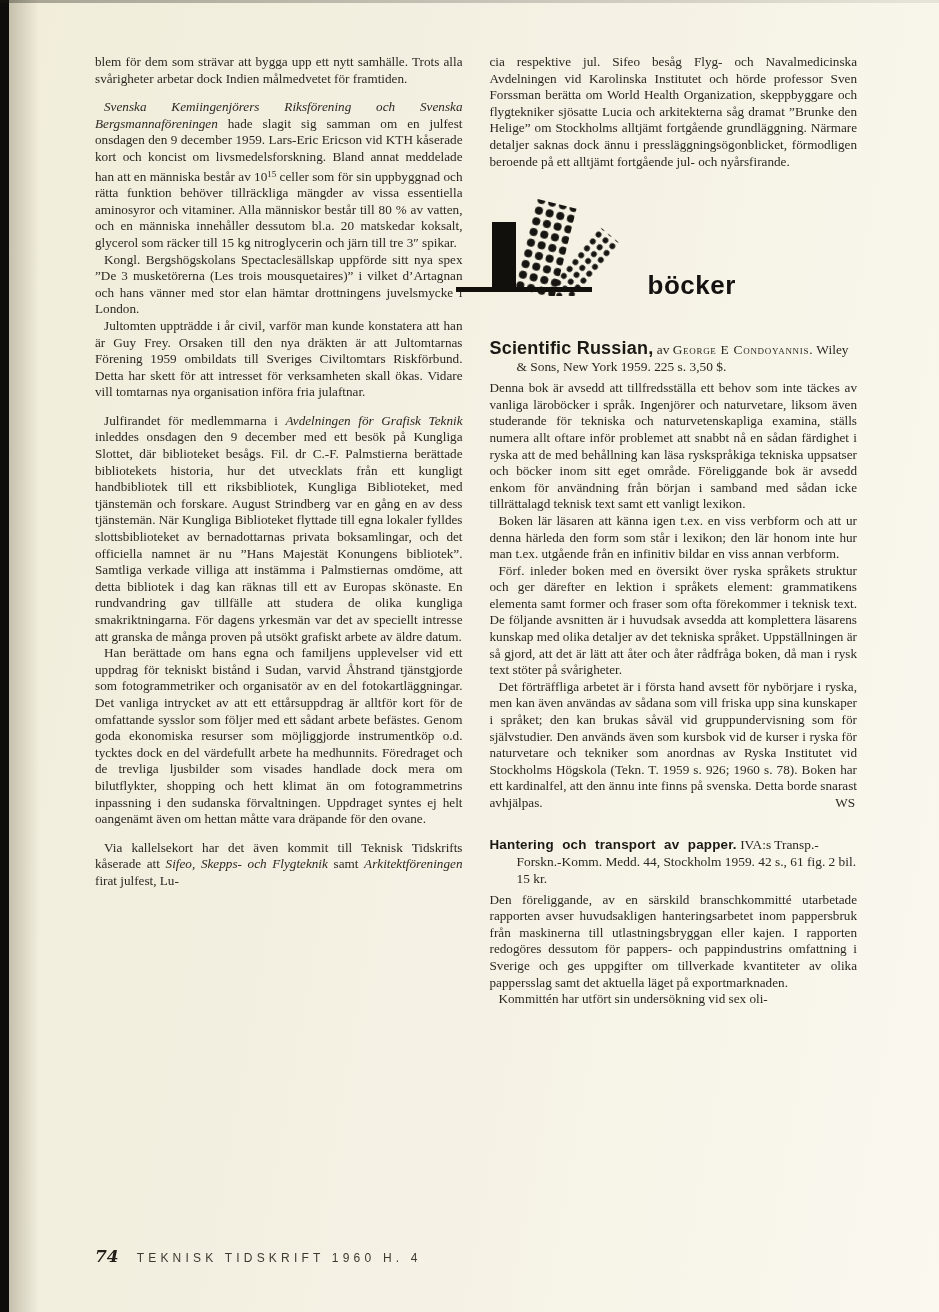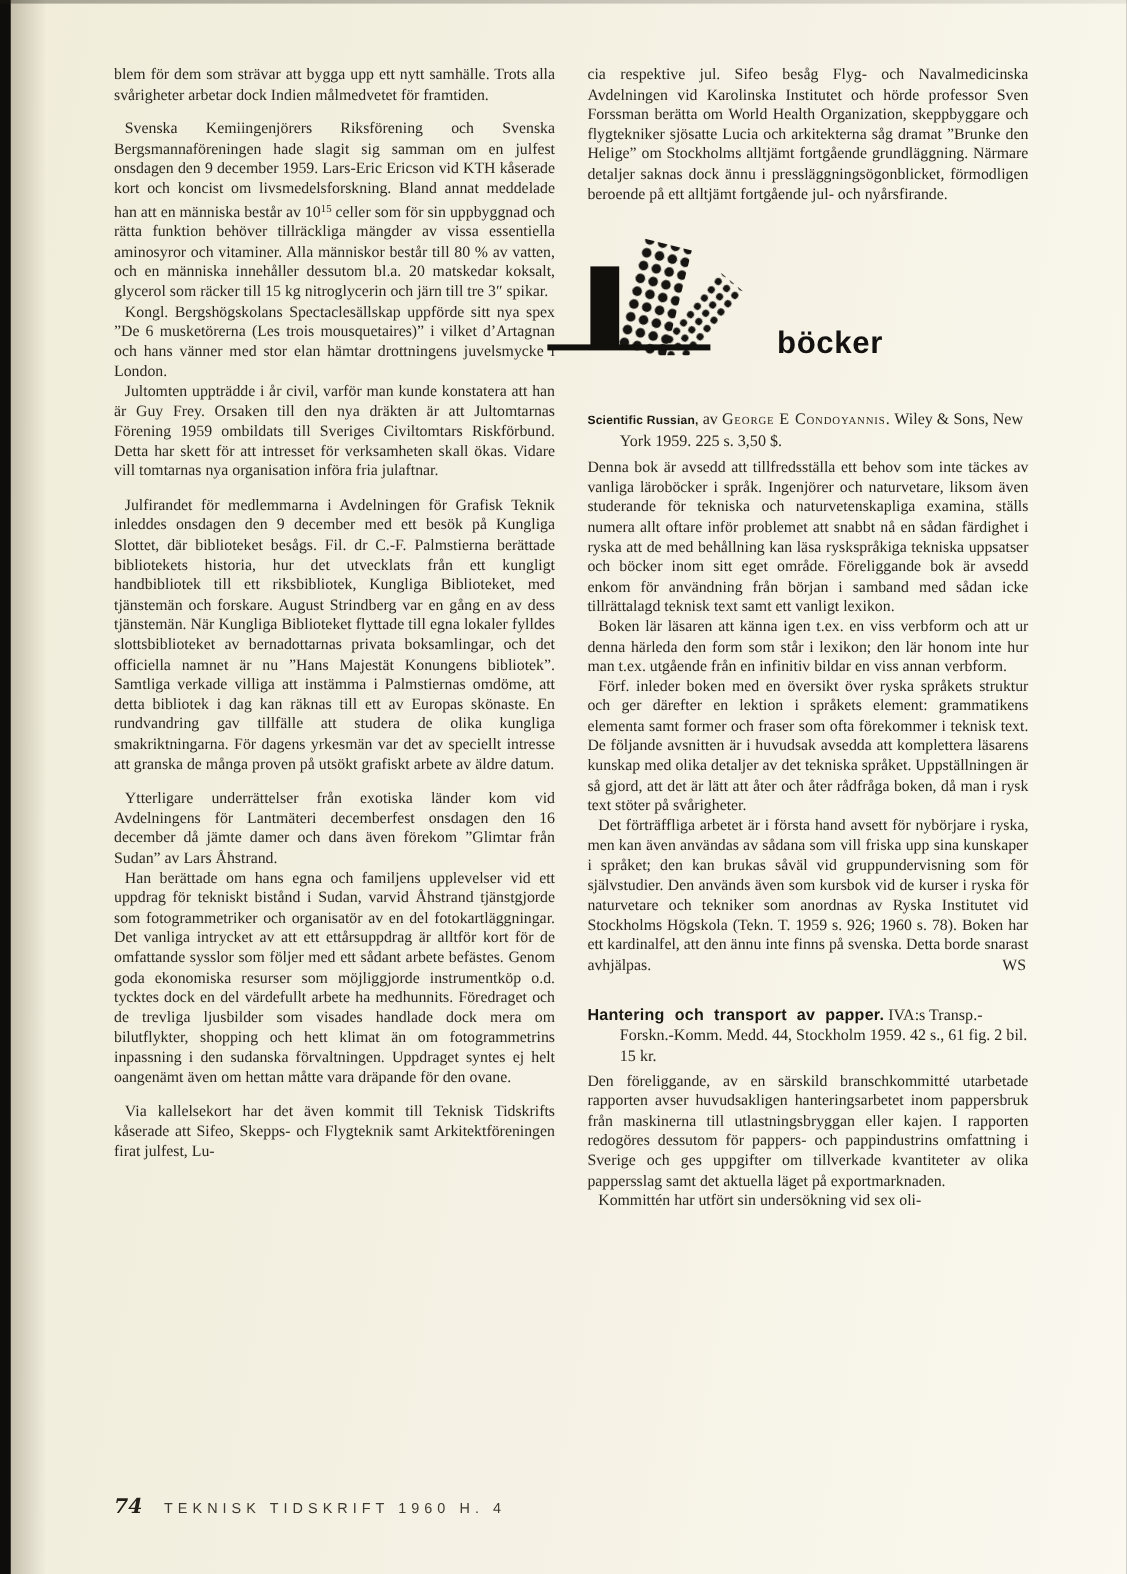--- a/index.html
+++ b/index.html
@@ -26,24 +26,24 @@
     margin: 0;
     font-size: 13.2px;
     line-height: 16.6px;
     text-align: justify;
     color: #2b2822;
   }
   p.ind { text-indent: 9px; }
   p.gap { margin-top: 12px; }
   .rel  { position: relative; }
 
-  .run-i   { }
+  .run-i   { font-style: italic; }
   .run-sup { font-size: 9px; vertical-align: 4px; }
   .run-sc  { font-variant: small-caps; letter-spacing: .7px; }
-  .run-bt  { font-family: "Liberation Sans", sans-serif; font-weight: 700; font-size: 10px; letter-spacing: .2px; color: #1b1914; }
+  .run-bt  { font-family: "Liberation Sans", sans-serif; font-weight: 700; font-size: 18px; letter-spacing: .2px; color: #1b1914; }
   .run-bt2 { font-family: "Liberation Sans", sans-serif; font-weight: 700; font-size: 13.4px; letter-spacing: .2px; word-spacing: 4.5px; color: #1b1914; }
   .run-ws  { position: absolute; right: 2px; bottom: 0; }
 
   .review-head {
     margin: 0 0 5px 0;
     padding-left: 27px; text-indent: -27px;
     font-size: 13.4px; line-height: 17px;
     text-align: left;
   }
   .review1 { margin-top: 44px; }
@@ -68,24 +68,23 @@
 <div class="page">
   <div class="scan-edge"></div>
   <div class="scan-shadow"></div>
   <div class="scan-top"></div>
 
   <div class="columns">
 
     <div class="col">
       <p class="body"><span>blem för dem som strävar att bygga upp ett nytt samhälle. Trots alla svårigheter arbetar dock Indien målmedvetet för framtiden.</span></p>
       <p class="body ind gap"><span class="run-i">Svenska Kemiingenjörers Riksförening och Svenska Bergsmannaföreningen</span><span> hade slagit sig samman om en julfest onsdagen den 9 december 1959. Lars-Eric Ericson vid KTH kåserade kort och koncist om livsmedelsforskning. Bland annat meddelade han att en människa består av 10</span><span class="run-sup">15</span><span> celler som för sin uppbyggnad och rätta funktion behöver tillräckliga mängder av vissa essentiella aminosyror och vitaminer. Alla människor består till 80 % av vatten, och en människa innehåller dessutom bl.a. 20 matskedar koksalt, glycerol som räcker till 15 kg nitroglycerin och järn till tre 3″ spikar.</span></p>
-      <p class="body ind"><span>Kongl. Bergshögskolans Spectaclesällskap uppförde sitt nya spex ”De 6 musketörerna (Les trois mousquetaires)” i vilket d’Artagnan och hans vänner med stor elan hämtar drottningens juvelsmycke i London.</span></p>
+      <p class="body ind"><span>Kongl. Bergshögskolans Spectaclesällskap uppförde sitt nya spex ”De 3 musketörerna (Les trois mousquetaires)” i vilket d’Artagnan och hans vänner med stor elan hämtar drottningens juvelsmycke i London.</span></p>
       <p class="body ind"><span>Jultomten uppträdde i år civil, varför man kunde konstatera att han är Guy Frey. Orsaken till den nya dräkten är att Jultomtarnas Förening 1959 ombildats till Sveriges Civiltomtars Riskförbund. Detta har skett för att intresset för verksamheten skall ökas. Vidare vill tomtarnas nya organisation införa fria julaftnar.</span></p>
       <p class="body ind gap"><span>Julfirandet för medlemmarna i </span><span class="run-i">Avdelningen för Grafisk Teknik</span><span> inleddes onsdagen den 9 december med ett besök på Kungliga Slottet, där biblioteket besågs. Fil. dr C.-F. Palmstierna berättade bibliotekets historia, hur det utvecklats från ett kungligt handbibliotek till ett riksbibliotek, Kungliga Biblioteket, med tjänstemän och forskare. August Strindberg var en gång en av dess tjänstemän. När Kungliga Biblioteket flyttade till egna lokaler fylldes slottsbiblioteket av bernadottarnas privata boksamlingar, och det officiella namnet är nu ”Hans Majestät Konungens bibliotek”. Samtliga verkade villiga att instämma i Palmstiernas omdöme, att detta bibliotek i dag kan räknas till ett av Europas skönaste. En rundvandring gav tillfälle att studera de olika kungliga smakriktningarna. För dagens yrkesmän var det av speciellt intresse att granska de många proven på utsökt grafiskt arbete av äldre datum.</span></p>
-      <p class="body ind gap"><span>Ytterligare underrättelser från exotiska länder kom vid </span><span class="run-i">Avdelningens för Lantmäteri</span><span> decemberfest onsdagen den 16 december då jämte damer och dans även förekom ”Glimtar från Sudan” av Lars Åhstrand.</span></p>
       <p class="body ind"><span>Han berättade om hans egna och familjens upplevelser vid ett uppdrag för tekniskt bistånd i Sudan, varvid Åhstrand tjänstgjorde som fotogrammetriker och organisatör av en del fotokartläggningar. Det vanliga intrycket av att ett ettårsuppdrag är alltför kort för de omfattande sysslor som följer med ett sådant arbete befästes. Genom goda ekonomiska resurser som möjliggjorde instrumentköp o.d. tycktes dock en del värdefullt arbete ha medhunnits. Föredraget och de trevliga ljusbilder som visades handlade dock mera om bilutflykter, shopping och hett klimat än om fotogrammetrins inpassning i den sudanska förvaltningen. Uppdraget syntes ej helt oangenämt även om hettan måtte vara dräpande för den ovane.</span></p>
       <p class="body ind gap"><span>Via kallelsekort har det även kommit till Teknisk Tidskrifts kåserade att </span><span class="run-i">Sifeo, Skepps- och Flygteknik</span><span> samt </span><span class="run-i">Arkitektföreningen</span><span> firat julfest, Lu-</span></p>
     </div>
 
     <div class="col">
       <p class="body"><span>cia respektive jul. Sifeo besåg Flyg- och Navalmedicinska Avdelningen vid Karolinska Institutet och hörde professor Sven Forssman berätta om World Health Organization, skeppbyggare och flygtekniker sjösatte Lucia och arkitekterna såg dramat ”Brunke den Helige” om Stockholms alltjämt fortgående grundläggning. Närmare detaljer saknas dock ännu i pressläggningsögonblicket, förmodligen beroende på ett alltjämt fortgående jul- och nyårsfirande.</span></p>
 
       <div class="bocker">
         <svg width="180" height="106" viewBox="0 0 180 106" aria-hidden="true">
           <defs>

